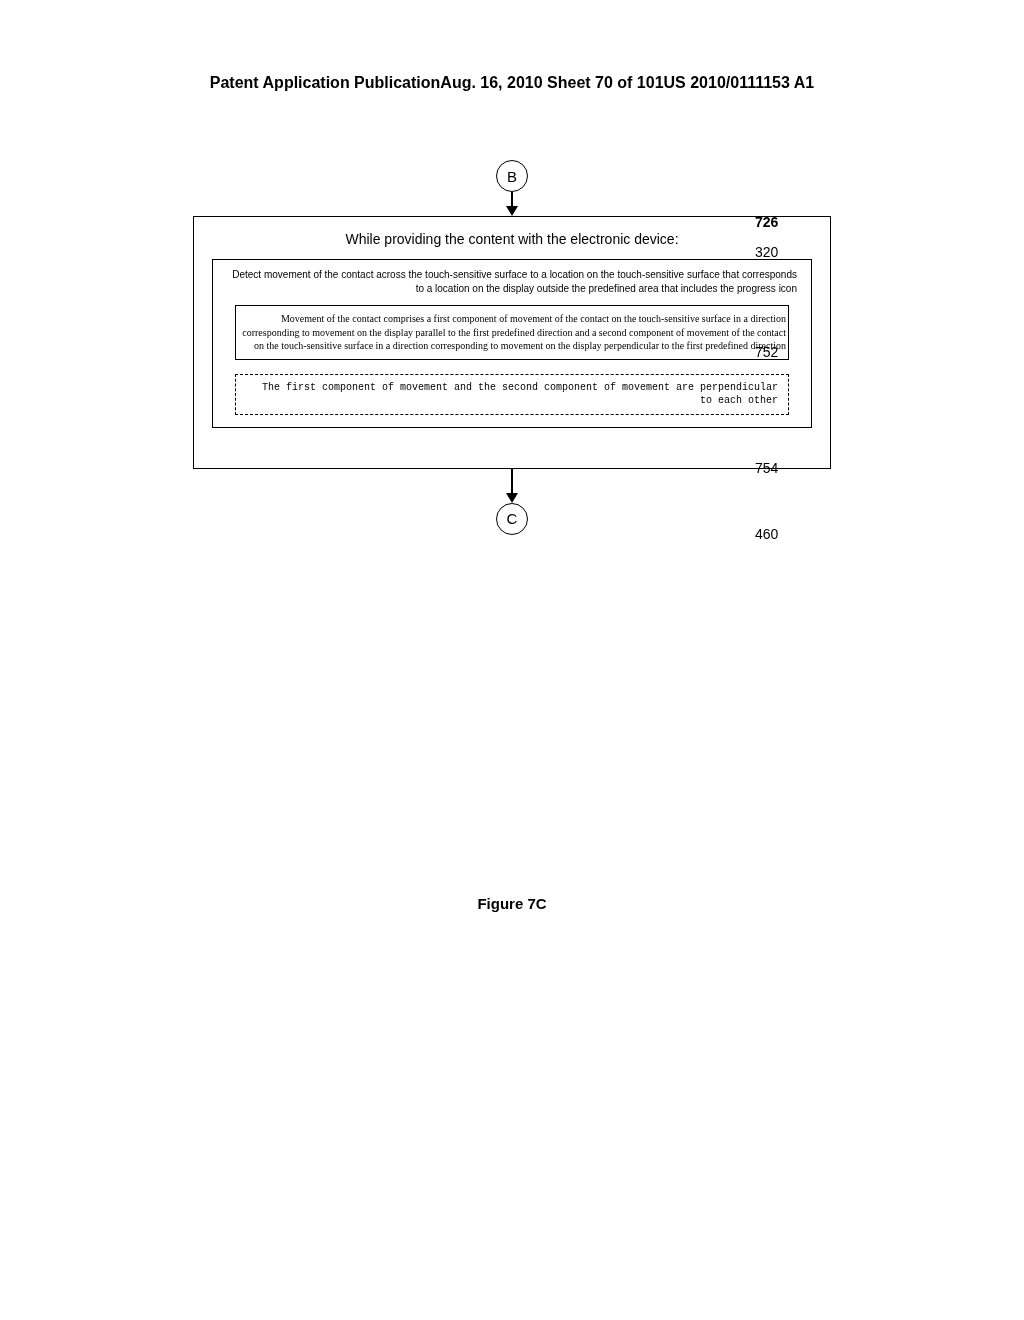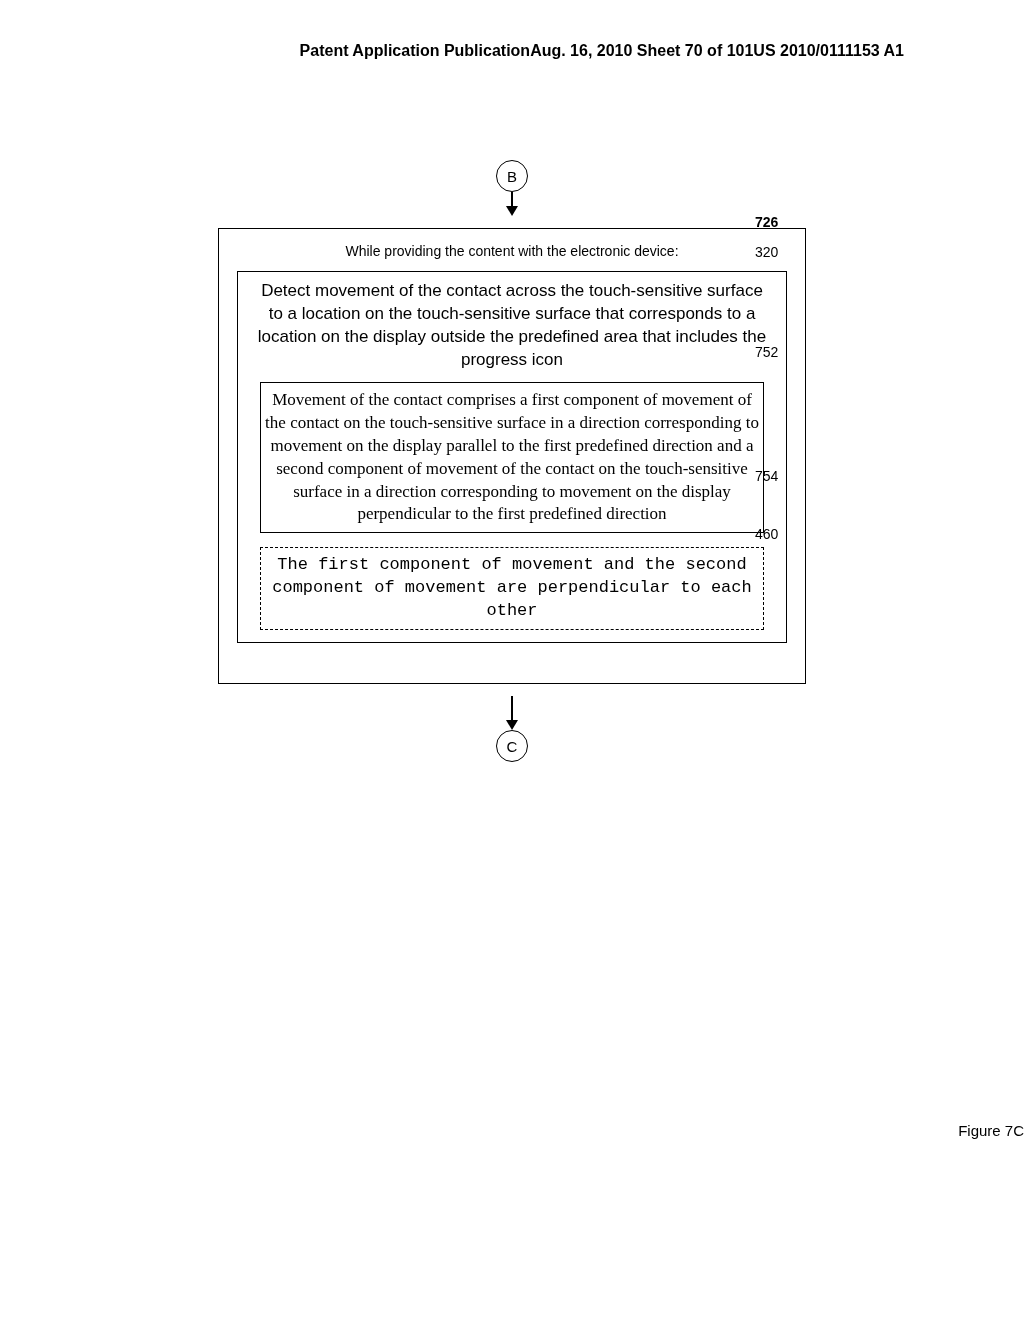--- a/index.html
+++ b/index.html
@@ -9,22 +9,22 @@
     }
     body {
       width: 1024px;
       height: 1320px;
       background: white;
       font-family: Arial, Helvetica, sans-serif;
       position: relative;
     }
     .header {
       display: flex;
-      justify-content: flex-end;
-      padding: 42px 120px 0 120px;
+      justify-content: center;
+      padding: 74px 120px 0 120px;
       font-size: 16px;
       font-weight: bold;
     }
     .diagram-container {
       position: absolute;
       top: 160px;
       left: 0;
       width: 1024px;
     }
     .connector-circle {
@@ -47,62 +47,62 @@
       border-top: 10px solid black;
       margin: 0 auto;
     }
     .vline {
       width: 1.5px;
       background: black;
       margin: 0 auto;
     }
     .outer-box {
       border: 1.5px solid black;
-      width: 588px;
-      margin: 12px auto;
+      width: 638px;
+      margin: 0 auto;
       padding: 10px 18px 40px 18px;
       position: relative;
     }
     .box-title {
       text-align: center;
       font-size: 14px;
       padding: 4px 0 8px 0;
     }
     .inner-box {
       border: 1.5px solid black;
       padding: 8px 14px 12px 14px;
       margin-top: 4px;
       position: relative;
     }
     .inner-text {
-      text-align: center;
-      font-size: 17px;
+      text-align: right;
+      font-size: 10px;
       line-height: 1.35;
     }
     .nested-box {
       border: 1.5px solid black;
       padding: 6px 2px;
       margin: 10px 8px 0 8px;
       font-family: Liberation Serif, serif;
     }
     .nested-dashed {
       border: 1.5px dashed black;
       padding: 6px 10px;
       margin: 14px 8px 0 8px;
       font-family: Liberation Mono, monospace;
     }
     .ref-label {
       position: absolute;
       font-size: 14px;
       left: 755px;
     }
     .figure-caption {
-      text-align: right;
+      text-align: center;
       font-size: 15px;
-      font-weight: normal;
+      font-weight: bold;
       margin-top: 360px;
     }
   </style>
 </head>
 <body>
 
 <div class="header">
   <span>Patent Application Publication</span>
   <span>Aug. 16, 2010  Sheet 70 of 101</span>
   <span>US 2010/0111153 A1</span>
@@ -135,17 +135,17 @@
 
   <div class="vline" style="height:24px;"></div>
   <div class="arrow-down"></div>
   <div class="connector-circle">
     <span>C</span>
   </div>
 
   <div class="ref-label" style="top:54px;font-weight:bold;">726</div>
   <div class="ref-label" style="top:84px;">320</div>
   <div class="ref-label" style="top:184px;">752</div>
-  <div class="ref-label" style="top:308px;">754</div>
+  <div class="ref-label" style="top:300px;">754</div>
   <div class="ref-label" style="top:366px;">460</div>
 
   <div class="figure-caption">Figure 7C</div>
 </div>
 
 </body></html>

